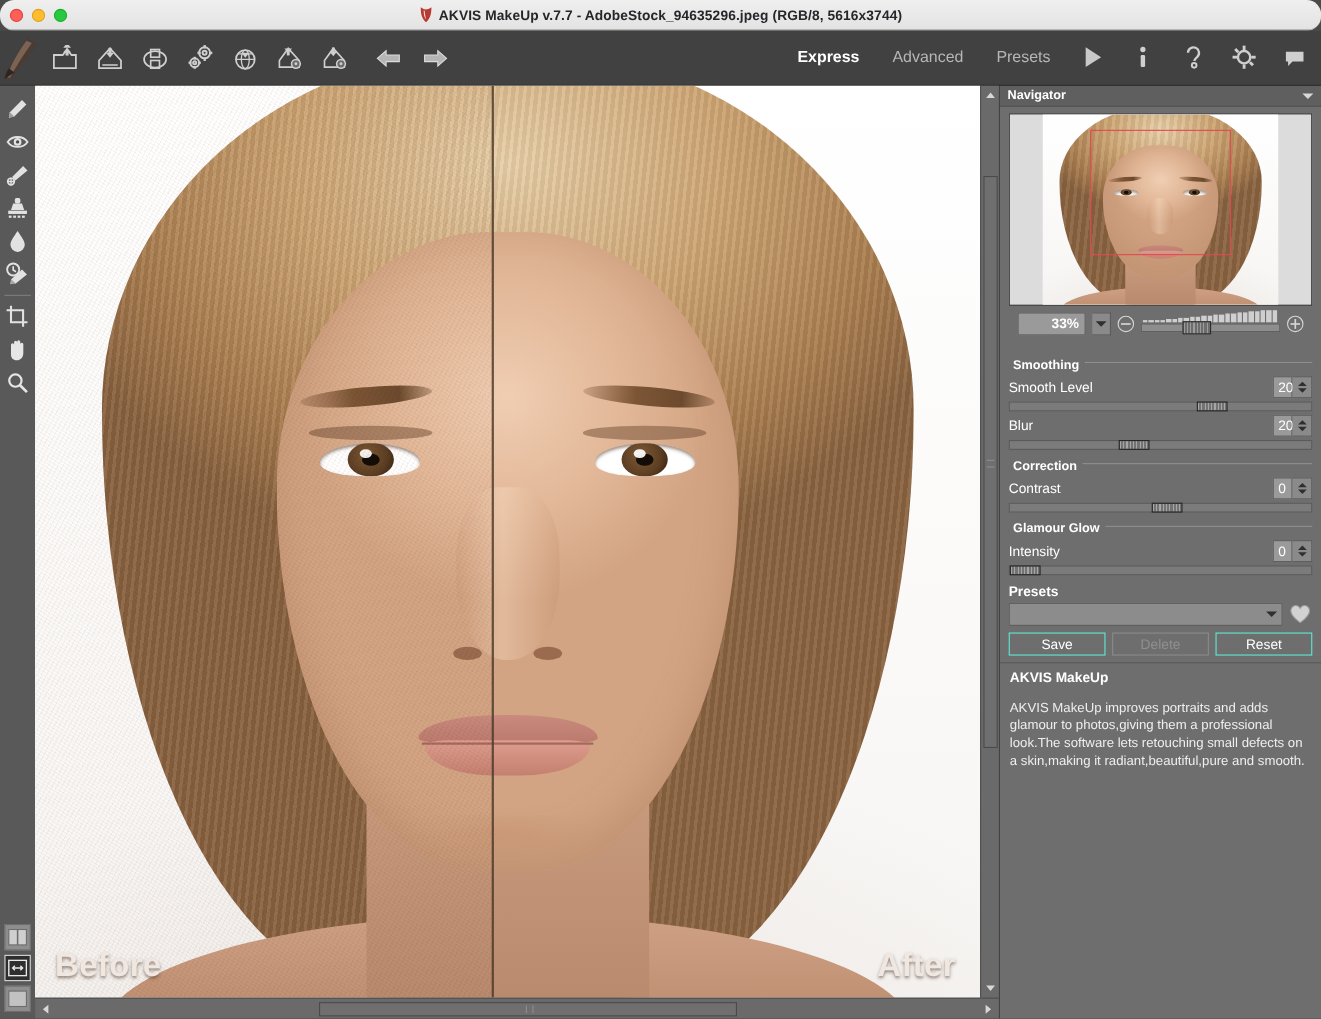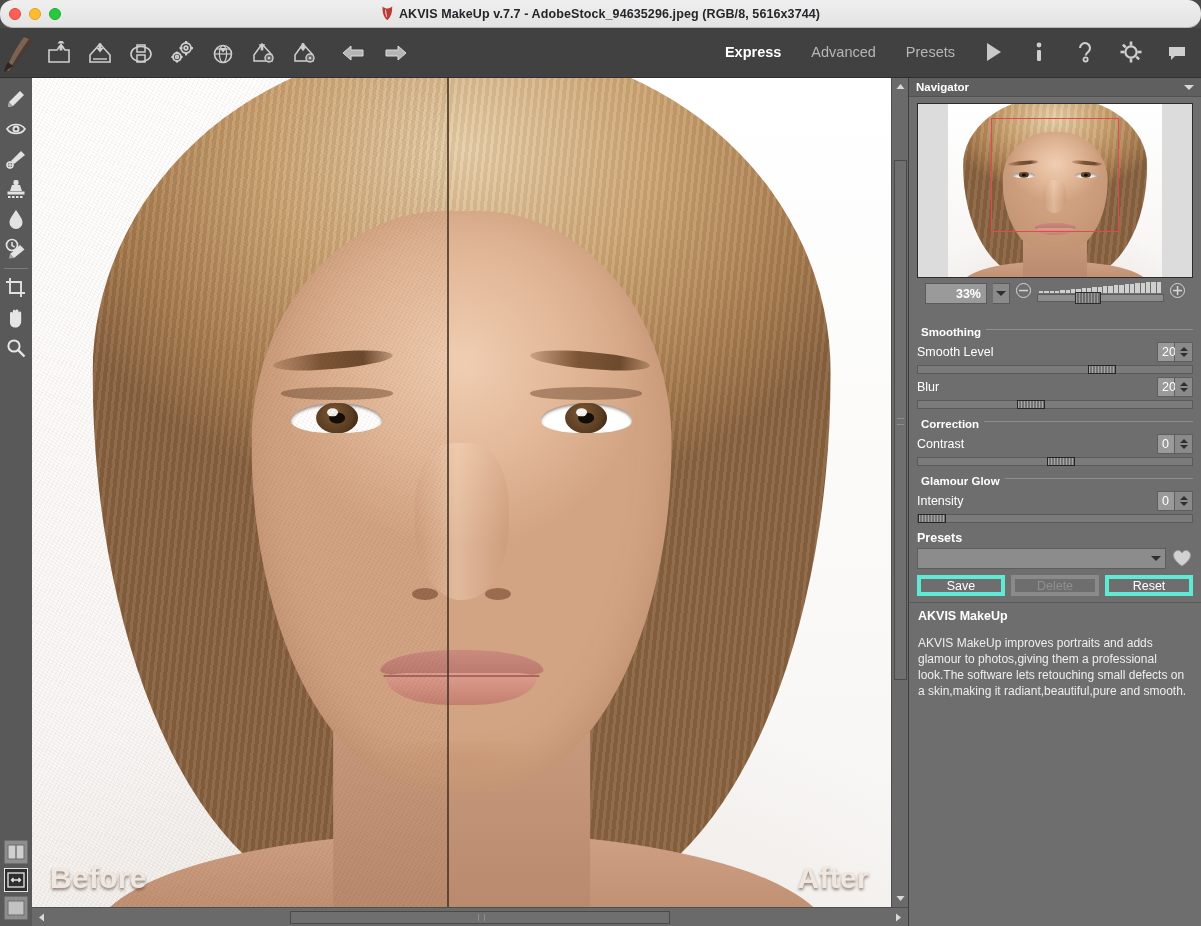--- a/index.html
+++ b/index.html
@@ -281,21 +281,21 @@
   .navbox { padding: 6px 8px 5px 8px; }
   .navimg {
     height: 175px; background: #dcdcdc; border: 1px solid #2b2b2b;
     position: relative; overflow: hidden;
   }
   .navthumb-photo { position:absolute; left: 11%; top: 0; width: 78%; height: 100%; }
   .navsel {
     position: absolute; left: 26.5%; top: 8%; width: 47%; height: 66%;
     border: 1.4px solid #e04a53;
   }
-  .zoomrow { display: flex; align-items: flex-start; gap: 6px; padding: 5px 8px 7px 8px; }
+  .zoomrow { display: flex; align-items: center; gap: 6px; padding: 5px 8px 7px 8px; }
   .zoomval {
     width: 62px; height: 21px; background: #9a9a9a; border: 1px solid #5b5b5b;
     display: flex; align-items: center; justify-content: flex-end;
     font-size: 12.5px; font-weight: bold; color: #ffffff; padding-right: 5px;
   }
   .zoomcaret {
     width: 17px; height: 21px; background: #8a8a8a; border: 1px solid #5b5b5b; border-left: none;
     display: flex; align-items: center; justify-content: center; cursor: pointer;
   }
   .circbtn {
@@ -359,21 +359,21 @@
   .presets { padding: 3px 8px 6px 8px; }
   .presets-title { font-size: 12.5px; font-weight: bold; color: #fff; padding-bottom: 3px; }
   .presetrow { display: flex; align-items: center; gap: 5px; }
   .presetsel {
     flex: 1 1 auto; height: 21px; background: #8c8c8c; border: 1px solid #5d5d5d;
     display: flex; align-items: center; justify-content: flex-end; padding-right: 4px; cursor: pointer;
   }
   .heart { width: 22px; height: 21px; flex: 0 0 22px; display:flex; align-items:center; justify-content:center; cursor:pointer; }
   .btnrow { display: flex; gap: 6px; padding-top: 6px; }
   .pbtn {
-    flex: 1 1 0; height: 21px; border: 4px solid #5eead4; background: #6e6e6e;
+    flex: 1 1 0; height: 21px; border: 1px solid #5eead4; background: #6e6e6e;
     color: #ffffff; font-size: 12.5px; display: flex; align-items: center; justify-content: center;
     cursor: pointer;
   }
   .pbtn.disabled { border-color: #8a8a8a; color: #8f8f8f; cursor: default; }
 
   .aboutbox { padding: 6px 9px 0 9px; border-top: 1px solid #5a5a5a; }
   .about-title { font-size: 12.5px; font-weight: bold; color: #ffffff; }
   .about-body {
     font-size: 12px; color: #eeeeee; line-height: 1.33; padding-top: 13px;
   }

